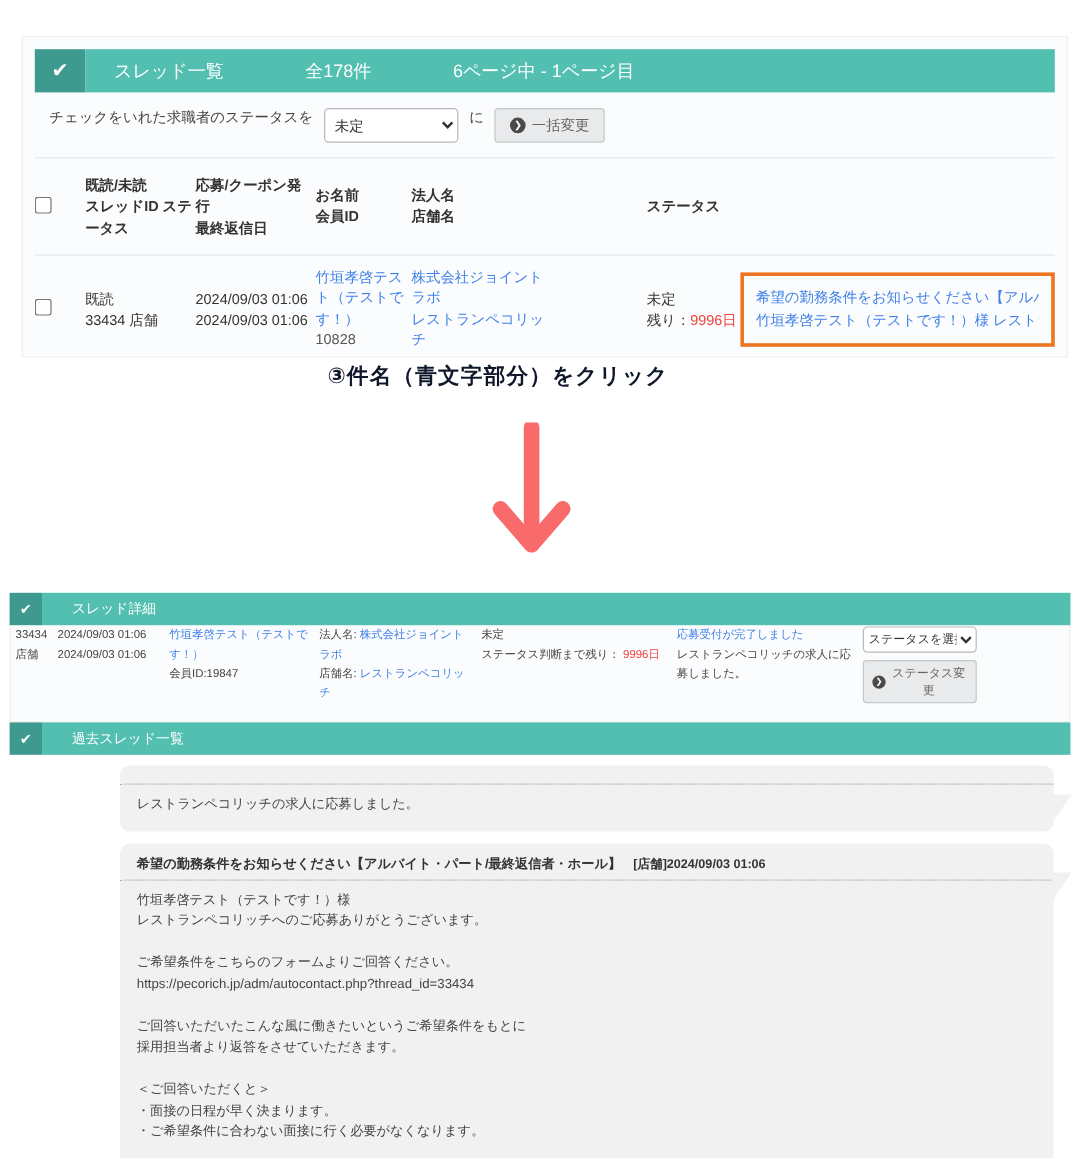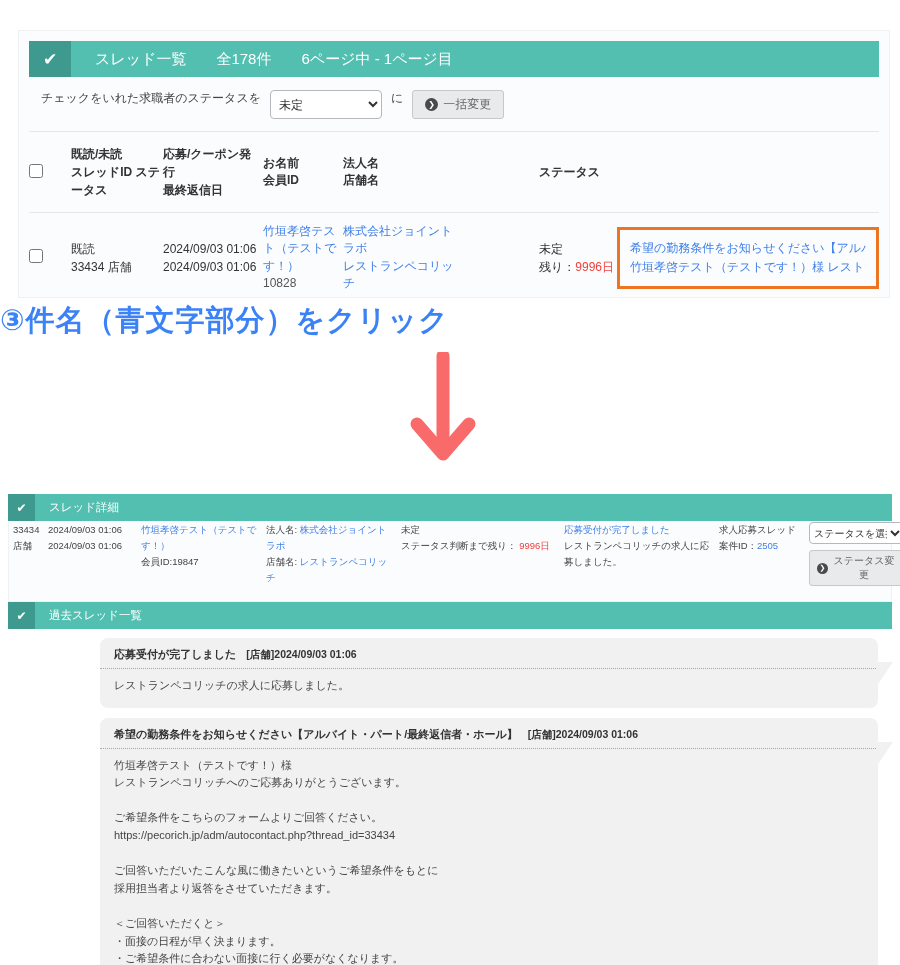--- a/index.html
+++ b/index.html
@@ -8,21 +8,21 @@
 
   
   .teal-bar{display:flex;align-items:stretch}
   .check-cell{background:#3e9a8e;color:#fff;display:flex;align-items:center;justify-content:center;flex:none}
   .bar-body{flex:1;background:#52bfb1;color:#fff;display:flex;align-items:center}
 
   
   .top-card{position:absolute;left:18px;top:30px;width:872px;height:268px;background:#fbfcfd;border:1px solid #eef0f2}
   .top-card .teal-bar{margin:10px 10px 0 10px;height:36px;font-size:15px}
   .top-card .check-cell{width:42px;font-size:17px}
-  .top-card .bar-body{gap:30px;padding-left:24px}
+  .top-card .bar-body{gap:68px;padding-left:24px}
 
   .bulk-row{display:flex;align-items:flex-start;gap:9px;margin:13px 0 0 22px;font-size:12px;color:#444}
   select{font-family:inherit}
   .bulk-select{width:112px;height:29px;font-size:12px;border:1px solid #b5b9bd;border-radius:4px;background:#fff;color:#333;padding:0 4px}
   .grey-btn{display:inline-flex;align-items:center;gap:5px;background:#e9eaeb;border:1px solid #c6c8c9;border-radius:3px;color:#666;font-size:12px;padding:5px 12px;cursor:pointer;font-family:inherit}
   .circle-ic{display:inline-flex;width:13px;height:13px;border-radius:50%;background:#4a4a4a;color:#fff;font-size:8px;align-items:center;justify-content:center;flex:none}
 
   .divider{border-top:1px solid #e4e6e8;margin:12px 10px 0 10px}
 
   .lt-row{display:flex;align-items:center;padding-left:16px;font-size:12px;margin:0 10px}
@@ -36,28 +36,28 @@
   .c4{width:120px;flex:none;white-space:pre-line;line-height:1.45}
   .c5{width:78px;flex:none;margin-left:76px;white-space:pre-line;line-height:1.5}
   .c6{flex:1;min-width:0}
   .subject-box{border:3px solid #ed7522;padding:9px 10px;line-height:1.6}
   .subject-box div{white-space:nowrap;overflow:hidden}
   .lnk{color:#4080e8;text-decoration:none;cursor:pointer}
   .red{color:#f0413d}
   .muted-id{color:#555}
 
   
-  .annotation{position:absolute;top:301px;left:0;width:830px;font-size:29px;font-weight:bold;color:#3b82f6;letter-spacing:1px}
+  .annotation{position:absolute;top:301px;left:0;width:830px;text-align:center;font-size:18px;font-weight:bold;color:#0f172a;letter-spacing:1px}
   .down-arrow{position:absolute;left:405px;top:352px}
 
   
   .detail-sec{position:absolute;left:8px;top:494px;width:884px}
   .sec-bar{height:27px;font-size:11.5px}
   .sec-bar .check-cell{width:27px;font-size:12px}
-  .sec-bar .bar-body{padding-left:14px}
+  .sec-bar .bar-body{padding-left:25px}
   .detail-body{background:#fbfcfd;border:1px solid #f0f1f3;border-top:none;display:flex;gap:5px;padding:1px 4px 14px 4px;font-size:9.5px;line-height:1.7;color:#444}
   .d1{width:30px;flex:none;white-space:pre-line}
   .d2{width:88px;flex:none;white-space:pre-line}
   .d3{width:120px;flex:none}
   .d4{width:130px;flex:none}
   .d5{width:158px;flex:none}
   .d5 .nowrap{white-space:nowrap}
   .d6{width:150px;flex:none}
   .d7{width:85px;flex:none}
   .d8{width:95px;flex:none;display:flex;flex-direction:column;gap:6px;align-items:flex-end}
@@ -151,21 +151,20 @@
   </div>
   <div class="detail-body">
     <div class="d1">33434
 店舗</div>
     <div class="d2">2024/09/03 01:06
 2024/09/03 01:06</div>
     <div class="d3"><span class="lnk">竹垣孝啓テスト（テストです！）</span><br><span>会員ID:19847</span></div>
     <div class="d4"><span>法人名: </span><span class="lnk">株式会社ジョイントラボ</span><br><span>店舗名: </span><span class="lnk">レストランペコリッチ</span></div>
     <div class="d5"><span>未定</span><br><span class="nowrap"><span>ステータス判断まで残り： </span><span class="red">9996日</span></span></div>
     <div class="d6"><span class="lnk">応募受付が完了しました</span><br><span>レストランペコリッチの求人に応募しました。</span></div>
-    <div class="d7"><span>求人応募スレッド</span><br><span>案件ID：</span><span class="lnk">2505</span></div>
     <div class="d8">
       <select class="status-select">
         <option>ステータスを選択</option>
       </select>
       <button class="grey-btn small">
         <span class="circle-ic">❯</span>
         <span>ステータス変更</span>
       </button>
     </div>
   </div>
@@ -177,23 +176,20 @@
         <span>✔</span>
       </div>
     <div class="bar-body">
         <span>過去スレッド一覧</span>
       </div>
   </div>
 
   <div class="messages">
     <div class="msg-card">
       <div class="msg-tail"></div>
-      <div class="msg-title-row">
-        <span>応募受付が完了しました</span><span class="msg-meta">[店舗]2024/09/03 01:06</span>
-      </div>
       <div class="msg-dotted"></div>
       <div class="msg-body">レストランペコリッチの求人に応募しました。</div>
     </div>
 
     <div class="msg-card">
       <div class="msg-tail"></div>
       <div class="msg-title-row">
         <span>希望の勤務条件をお知らせください【アルバイト・パート/最終返信者・ホール】</span><span class="msg-meta">[店舗]2024/09/03 01:06</span>
       </div>
       <div class="msg-dotted"></div>

